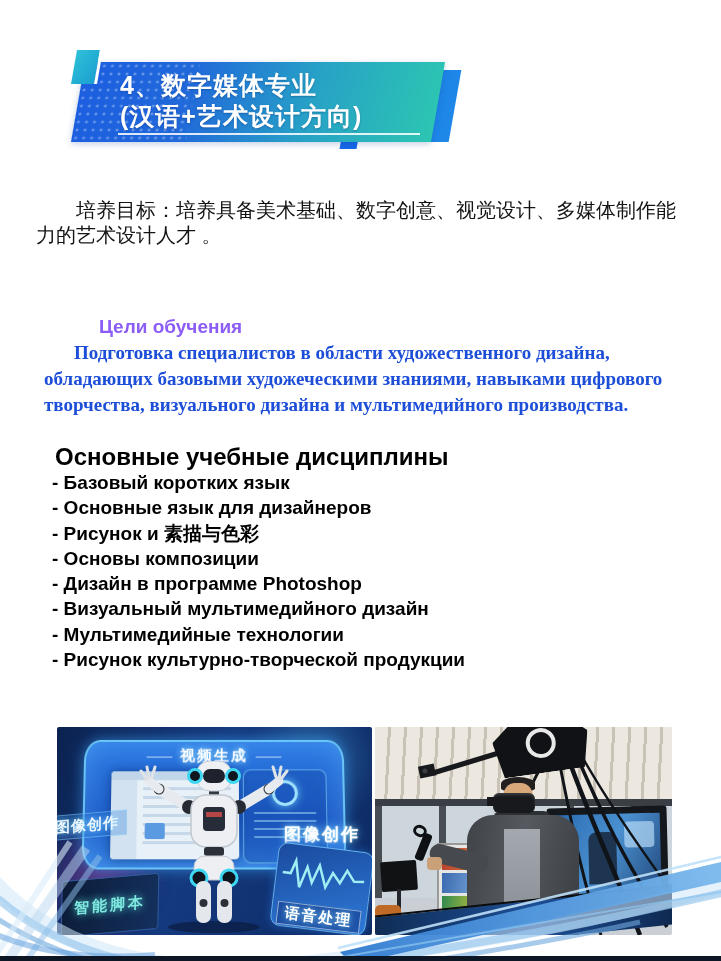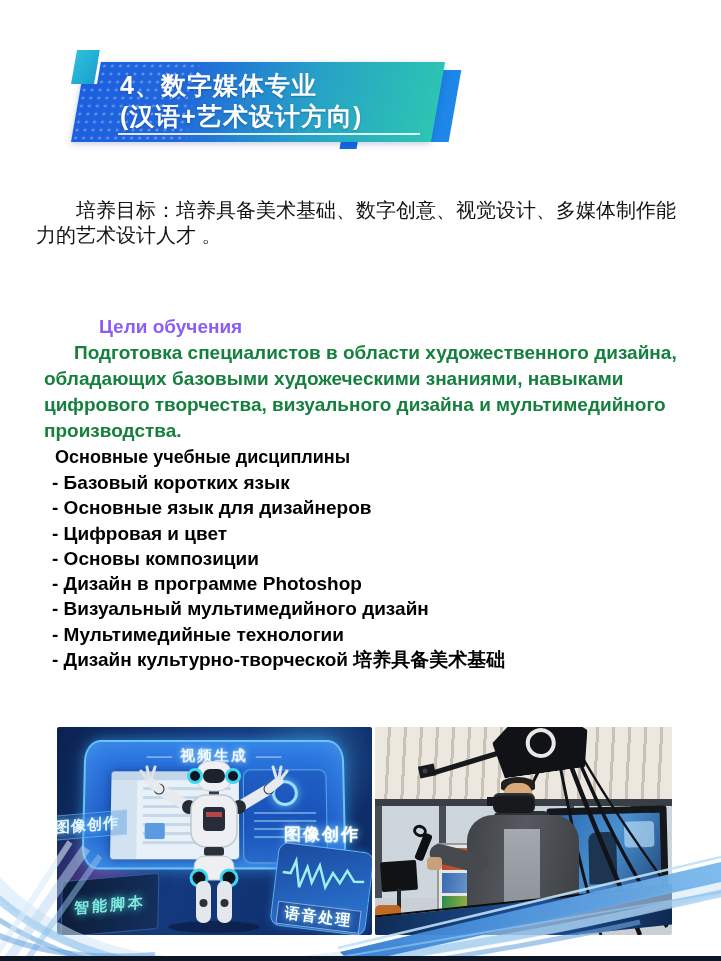--- a/index.html
+++ b/index.html
@@ -31,24 +31,24 @@
   .banner-underline { position:absolute; left:118px; top:133px; width:302px; height:2px;
     background:rgba(255,255,255,.85); z-index:4; }
   
   .ru-heading { position:absolute; left:57px; top:148px; width:610px; z-index:1;
     color:#2e74b5; font-weight:bold; font-size:19px; line-height:29px; }
   .cn-block { position:absolute; left:36px; top:198px; width:654px; z-index:1;
     color:#141414; font-size:20px; line-height:24.5px; }
   .cn-block p { text-indent:40px; }
   .ru-goals-title { position:absolute; left:55px; top:314px; color:#8b5cf6;
     font-weight:bold; font-size:19px; line-height:26px; z-index:1;margin-left:44px; }
-  .ru-goals-text { position:absolute; left:44px; top:340px; width:640px; color:#15803d;
-    font-weight:bold; font-size:19px; line-height:26px; text-indent:30px; z-index:1; }
+  .ru-goals-text { position:absolute; left:44px; top:340px; width:640px; color:#1d4ed8;
+    font-weight:bold; font-size:19px; line-height:26px; text-indent:30px; z-index:1;font-family:Liberation Serif, serif; }
   .ru-disc-title { position:absolute; left:55px; top:444px; color:#000;
-    font-weight:bold; font-size:18px; line-height:26px; z-index:1; }
+    font-weight:bold; font-size:24px; line-height:26px; z-index:1; }
   .ru-list { position:absolute; left:52px; top:470px; width:640px; color:#000;
     font-weight:bold; font-size:19px; line-height:25.3px; z-index:1; }
   
   .photo { position:absolute; top:727px; height:208px; overflow:hidden; z-index:2; border-radius:2px; }
   .photo-left { left:57px; width:315px; }
   .photo-right { left:375px; width:297px; }
   
   .lp-bg { position:absolute; inset:0; background:linear-gradient(110deg,#0b2250 0%,#14397e 45%,#0d2a62 100%); }
   .lp-glow1 { position:absolute; left:-22px; top:88px; width:130px; height:130px; border-radius:50%;
     background:radial-gradient(circle,rgba(210,70,190,.4),transparent 70%); filter:blur(6px); }
@@ -183,26 +183,26 @@
     <p>培养目标：培养具备美术基础、数字创意、视觉设计、多媒体制作能力的艺术设计人才 。</p>
   </div>
 
   <div class="ru-goals-title">Цели обучения</div>
   <div class="ru-goals-text">Подготовка специалистов в области художественного дизайна, обладающих базовыми художеческими знаниями, навыками цифрового творчества, визуального дизайна и мультимедийного производства.</div>
 
   <div class="ru-disc-title">Основные учебные дисциплины</div>
   <div class="ru-list">
     <div>- Базовый коротких язык</div>
     <div>- Основные язык для дизайнеров</div>
-    <div>- Цифровая и цвет</div>
+    <div>- Рисунок и 素描与色彩</div>
     <div>- Основы композиции</div>
     <div>- Дизайн в программе Photoshop</div>
     <div>- Визуальный мультимедийного дизайн</div>
     <div>- Мультимедийные технологии</div>
-    <div>- Дизайн культурно-творческой 培养具备美术基础</div>
+    <div>- Рисунок культурно-творческой продукции</div>
   </div>
 
   <div class="photo photo-left">
     <div class="lp-bg"></div>
     <div class="lp-glow1"></div>
     <div class="lp-glow2"></div>
     <div class="lp-screen">
       <div class="lp-title"><span class="deco-line"></span><span>视频生成</span><span class="deco-line"></span></div>
       <div class="lp-window">
         <div class="lp-window-header"></div>

